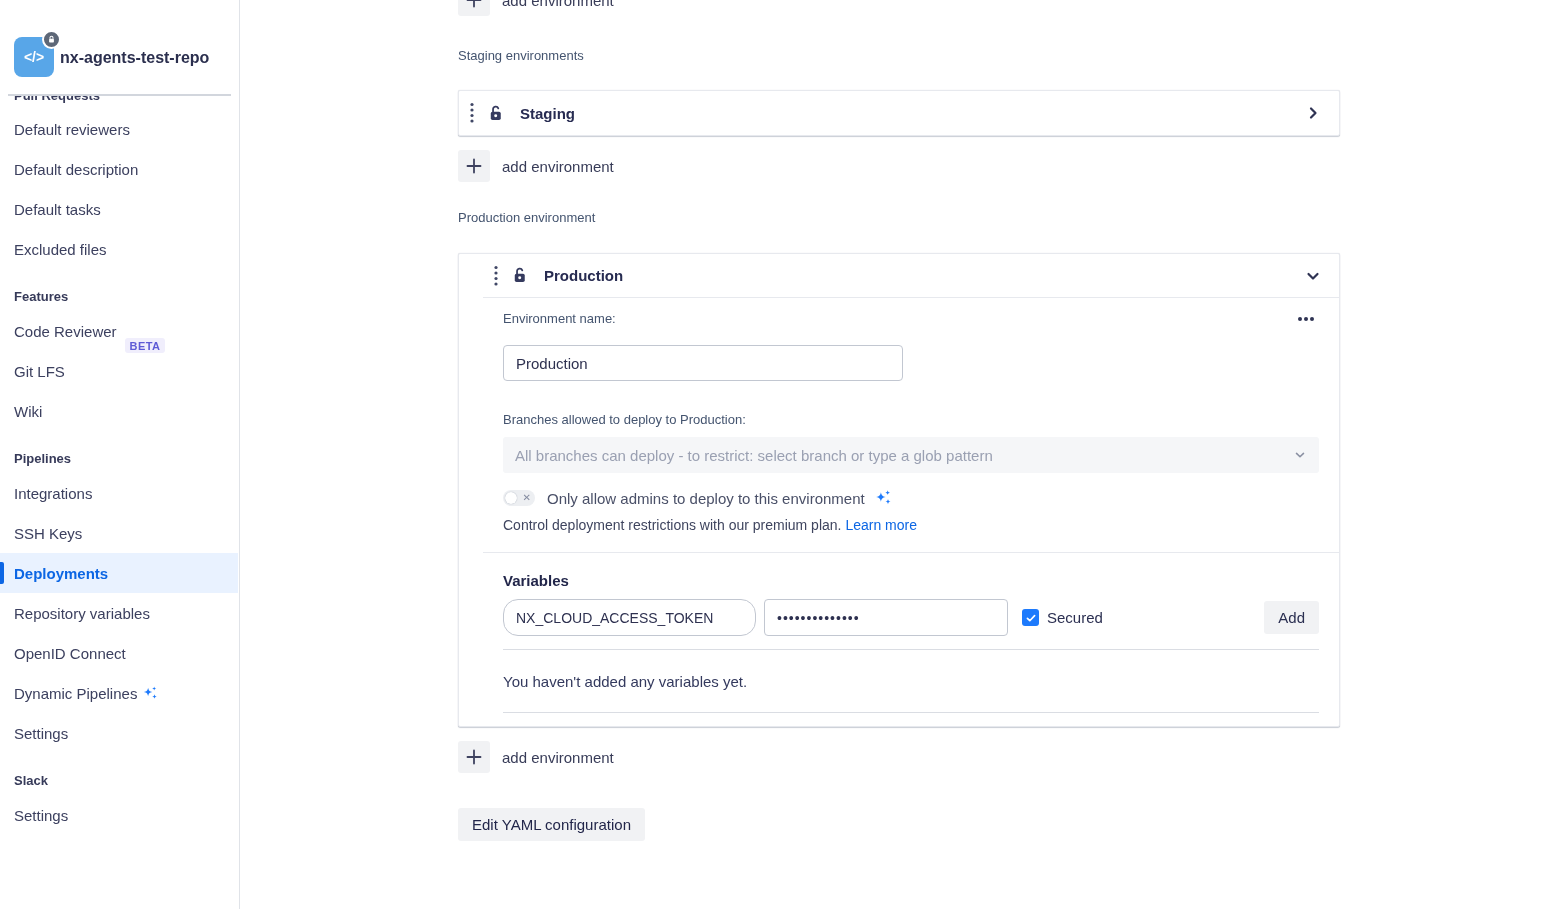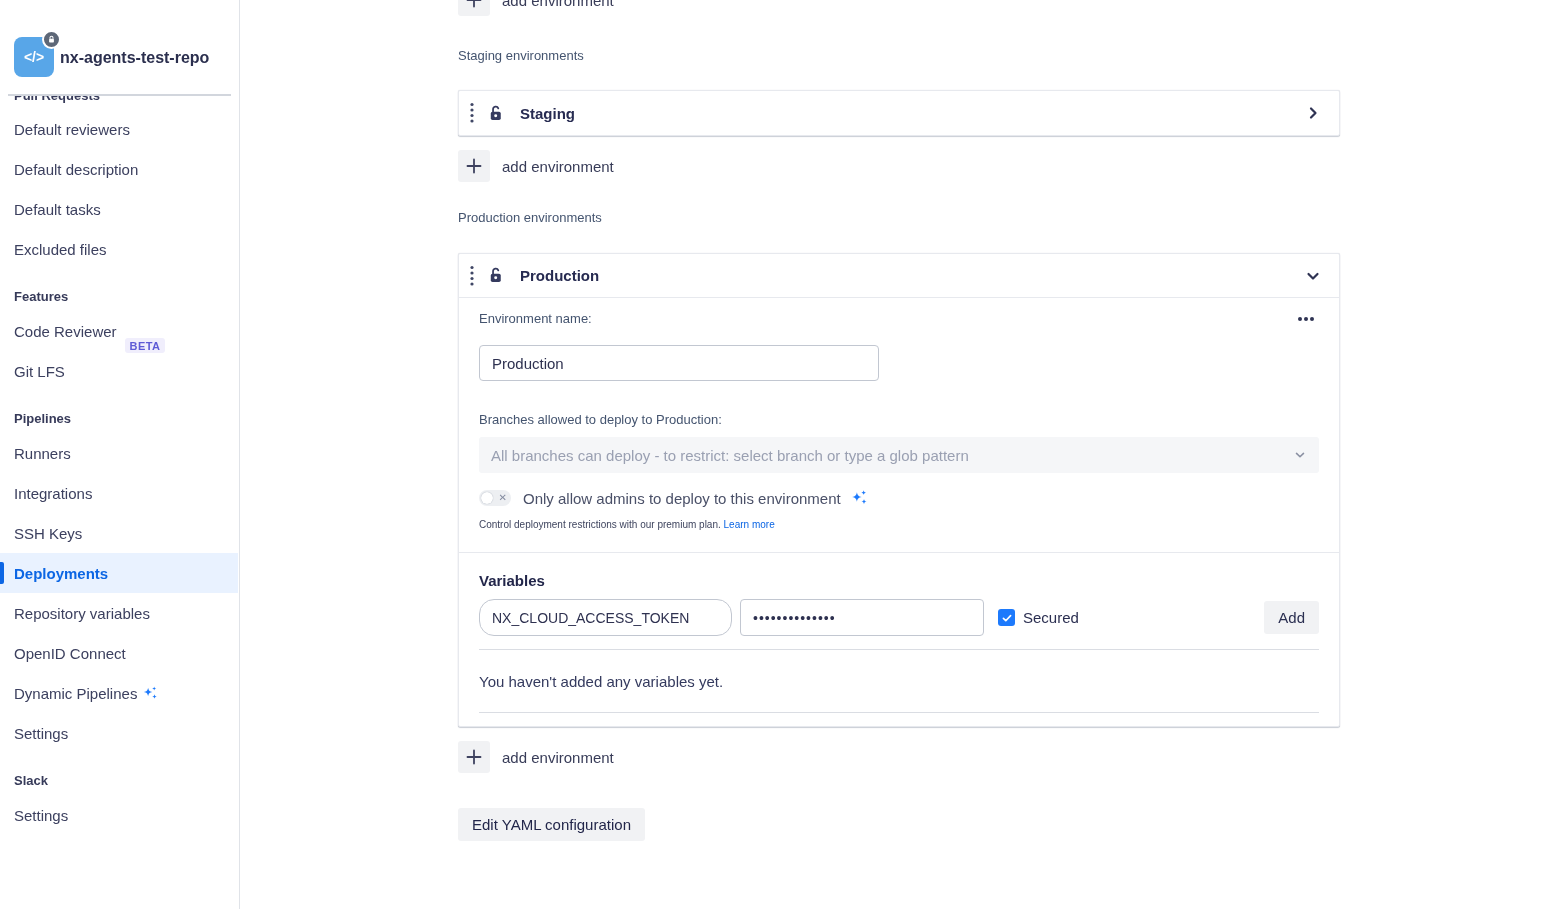--- a/index.html
+++ b/index.html
@@ -45,21 +45,21 @@
   .add-env.top-partial { margin-top:-16px; }
   .add-env.mid { margin-top:14px; }
   .add-env.bottom { margin-top:14px; }
   .plus-btn { width:32px; height:32px; background:#F1F2F4; border:none; border-radius:3px;
     display:flex; align-items:center; justify-content:center; cursor:pointer; }
   .add-env-label { margin-left:12px; font-size:15px; color:#383C58; }
 
   .env-card { background:#fff; border:1px solid #E7E9EE; border-radius:2px;
     box-shadow:0 1px 1px rgba(9,30,66,.20), 0 0 1px rgba(9,30,66,.18); }
   .card-staging { margin-top:26px; }
-  .card-production { margin-top:27px; }
+  .card-production { margin-top:27px;padding-left:24px; }
   .env-header { height:44px; display:flex; align-items:center; padding:0 18px 0 8px; cursor:pointer; }
   .card-production .env-header { border-bottom:1px solid #E7E9EE; }
   .drag { display:flex; margin-right:8px; padding:2px; cursor:grab; }
   .lock-ic { display:flex; margin-right:14px; }
   .env-name { font-size:15px; font-weight:700; color:#272B51; }
   .header-chevron { margin-left:auto; display:flex; }
 
   .card-section { padding:0 20px; }
   .env-name-row { display:flex; align-items:center; padding-top:13px; }
   .field-label { font-size:13px; color:#44546F; line-height:16px; }
@@ -75,21 +75,21 @@
 
   .toggle-row { margin-top:15px; display:flex; align-items:center; height:20px; }
   .toggle { position:relative; width:32px; height:16px; border-radius:8px;
     background:#EDEFF2; cursor:pointer; flex:0 0 auto; }
   .toggle .knob { position:absolute; left:2px; top:2px; width:12px; height:12px;
     border-radius:50%; background:#fff; box-shadow:0 0 1px rgba(9,30,66,.4); }
   .toggle .x-glyph { position:absolute; right:4px; top:1px; font-size:10px;
     color:#848BA0; line-height:14px; }
   .toggle-label { margin-left:12px; font-size:15px; color:#4A5068; }
   .toggle-sparkle { margin-left:8px; display:inline-flex; }
-  .premium-row { margin-top:8px; font-size:10px; color:#3F455F; line-height:18px; }
+  .premium-row { margin-top:8px; font-size:14px; color:#3F455F; line-height:18px; }
   .premium-row a { color:#0C66E4; text-decoration:none; cursor:pointer; }
   .deploy-section { padding-bottom:18px; }
 
   .vars-section { border-top:1px solid #E7E9EE; padding-bottom:13px; }
   .vars-title { padding-top:19px; font-size:15px; font-weight:700; color:#22264A; }
   .vars-row { margin-top:10px; display:flex; align-items:center; }
   .var-input { height:37px; border:1px solid #C2C7D1; border-radius:4px;
     padding:0 12px; font-size:14px; color:#2E3150; font-family:inherit; background:#fff; }
   .var-name { width:253px;border-radius:15px; }
   .var-value { width:244px; margin-left:8px; letter-spacing:1px; }
@@ -144,25 +144,25 @@
       </li>
 
     <li class="nav-header">Features</li>
     <li class="nav-item">
       <span>Code Reviewer</span>
       <span class="beta-badge">BETA</span>
     </li>
     <li class="nav-item">
         <span>Git LFS</span>
       </li>
+    <li class="nav-item">
+        <span>Wiki</span>
+      </li>
 
     <li class="nav-header">Pipelines</li>
-    <li class="nav-item">
-        <span>Runners</span>
-      </li>
     <li class="nav-item">
         <span>Integrations</span>
       </li>
     <li class="nav-item">
         <span>SSH Keys</span>
       </li>
     <li class="nav-item selected">
         <span>Deployments</span>
       </li>
     <li class="nav-item">
@@ -233,21 +233,21 @@
 
   <div class="add-env mid">
     <button class="plus-btn">
       <svg width="18" height="18" viewBox="0 0 16 16">
           <path d="M8 2.2v11.6M2.2 8h11.6" stroke="#3E425F" stroke-width="1.6" stroke-linecap="round"></path>
         </svg>
     </button>
     <span class="add-env-label">add environment</span>
   </div>
 
-  <div class="section-label label-production">Production environments</div>
+  <div class="section-label label-production">Production environment</div>
 
   <div class="env-card card-production">
     <div class="env-header">
       <span class="drag">
         <svg width="6" height="22" viewBox="0 0 6 22" fill="#404766">
             <circle cx="3" cy="2.5" r="1.6"></circle>
             <circle cx="3" cy="8" r="1.6"></circle>
             <circle cx="3" cy="13.5" r="1.6"></circle>
             <circle cx="3" cy="19" r="1.6"></circle>
           </svg>

